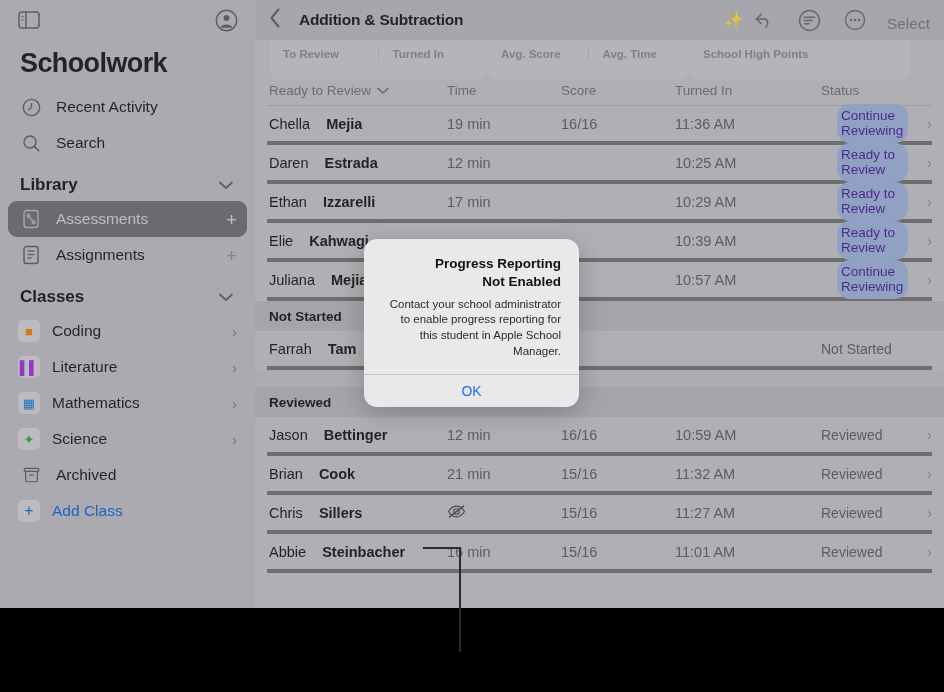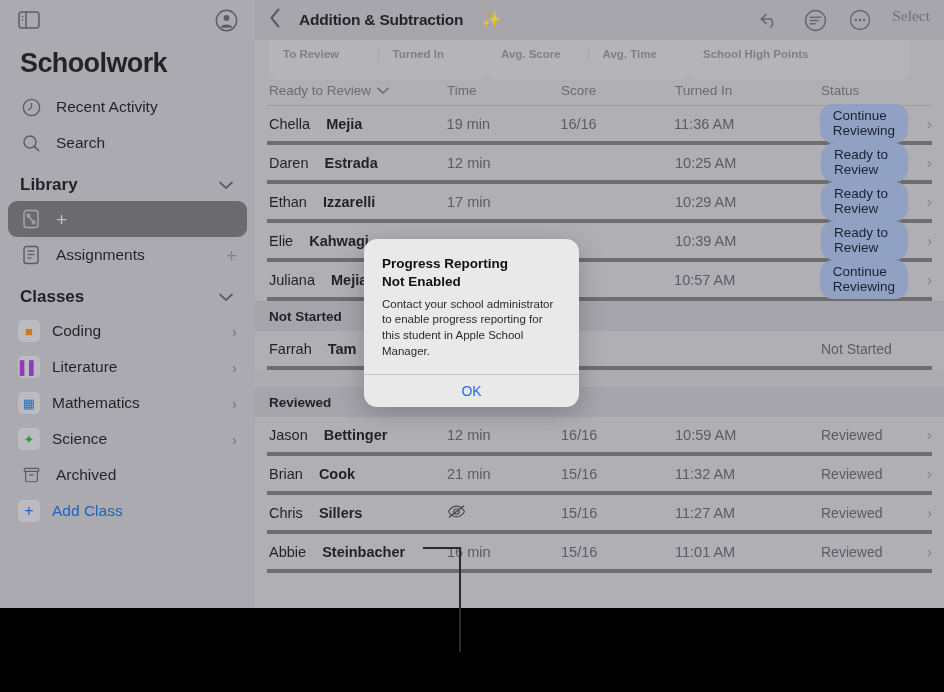--- a/index.html
+++ b/index.html
@@ -61,23 +61,23 @@
   }
   .topbar {
     position:relative; height:40px; background:#b5b5bb;
     display:flex; align-items:center; padding:0 14px; gap:0;
     z-index:5;
   }
   .topbar .back { color:#5c5c62; font-size:21px; width:30px; }
   .topbar .title {
     flex:1; text-align:center; font-size:15.5px; font-weight:bold;
     color:#1b1b1d; letter-spacing:-0.2px;
-    display:flex; align-items:center; justify-content:flex-start; gap:19px;
-  }
-  .topbar .tools { display:flex; align-items:flex-start; gap:19px; padding-left:8px;font-family:Liberation Serif, serif; }
+    display:flex; align-items:center; justify-content:space-between; gap:19px;
+  }
+  .topbar .tools { display:flex; align-items:flex-end; gap:19px; padding-left:8px; }
   .topbar .tools .select { font-size:15.5px; color:#76767c; }
 
   
   .cards {
     position:relative; height:58px; padding:0 14px;
     display:flex; align-items:flex-start;
     margin-top:-22px;
   }
   .card {
     background:#c7c7cb; border-radius:11px; height:62px;
@@ -111,22 +111,22 @@
     border-bottom:4px solid #737373;
     font-size:14.5px; color:#27272b;
   }
   .trow .col-name { color:#18181b; }
   .trow .col-name b { font-weight:bold; }
   .trow .col-time, .trow .col-score, .trow .col-turned { color:#5d5d64; }
   .trow .col-chev { color:#8a8a90; font-size:15px; }
 
   .pill {
     display:inline-block; background:#9cb0d8;
-    color:#0f172a; font-size:13.5px;
-    padding:4px 13px 5px; border-radius:13px;
+    color:#4c1d95; font-size:13.5px;
+    padding:4px 4px 5px; border-radius:13px;margin-left:16px;
   }
   .plain-status { color:#5d5d64; font-size:14px; }
 
   .sec-hdr {
     display:flex; align-items:center; height:30px;
     padding-left:14px; background:#b3b3b9;
     font-size:13.5px; font-weight:bold; color:#18181b;
     margin:0 -12px;
   }
   .spacer-row { height:17px; background:#bdbdc2; margin:0 -12px; }
@@ -137,21 +137,21 @@
   .dim {
     position:absolute; left:0; top:0; width:944px; height:608px;
     background:rgba(90,90,96,0.16); z-index:40;
   }
   .modal {
     position:absolute; left:364px; top:239px; width:215px;
     background:#e9e9e9; border-radius:13px; z-index:50;
     box-shadow:0 6px 26px rgba(0,0,0,0.22);
     overflow:hidden;
   }
-  .modal-body { padding:16px 18px 14px; text-align:left; }
+  .modal-body { padding:16px 18px 14px; text-align:right; }
   .modal-title {
     font-size:13.5px; font-weight:bold; color:#111;
     line-height:1.32; margin-bottom:6px;
   }
   .modal-msg { font-size:11.5px; color:#2a2a2a; line-height:1.38; }
   .modal-btn {
     border-top:1px solid #c9c9c9; height:33px;
     display:flex; align-items:center; justify-content:center;
     font-size:14px; color:#1d6ef5;
   }
@@ -226,20 +226,21 @@
 
       <div class="sb-row selected">
         <span class="icon-btn">
           <svg width="18" height="20" viewBox="0 0 18 20">
               <rect x="2" y="1.5" width="14" height="17" rx="2.5" fill="none" stroke="#b6b6bb" stroke-width="1.4"></rect>
               <line x1="6" y1="6.5" x2="12" y2="13.5" stroke="#b6b6bb" stroke-width="1.3"></line>
               <circle cx="6.4" cy="6.6" r="1.5" fill="none" stroke="#b6b6bb" stroke-width="1.1"></circle>
               <circle cx="11.6" cy="13.4" r="1.5" fill="none" stroke="#b6b6bb" stroke-width="1.1"></circle>
             </svg>
         </span>
+        <span class="lbl">Assessments</span>
         <span class="plus">+</span>
       </div>
 
       <div class="sb-row">
         <span class="icon-btn">
           <svg width="18" height="20" viewBox="0 0 18 20">
               <rect x="2" y="1.5" width="14" height="17" rx="2.5" fill="none" stroke="#5c5c63" stroke-width="1.4"></rect>
               <line x1="5.5" y1="6" x2="12.5" y2="6" stroke="#5c5c63" stroke-width="1.3"></line>
               <line x1="5.5" y1="9.5" x2="12.5" y2="9.5" stroke="#5c5c63" stroke-width="1.3"></line>
               <line x1="5.5" y1="13" x2="9.5" y2="13" stroke="#5c5c63" stroke-width="1.3"></line>

